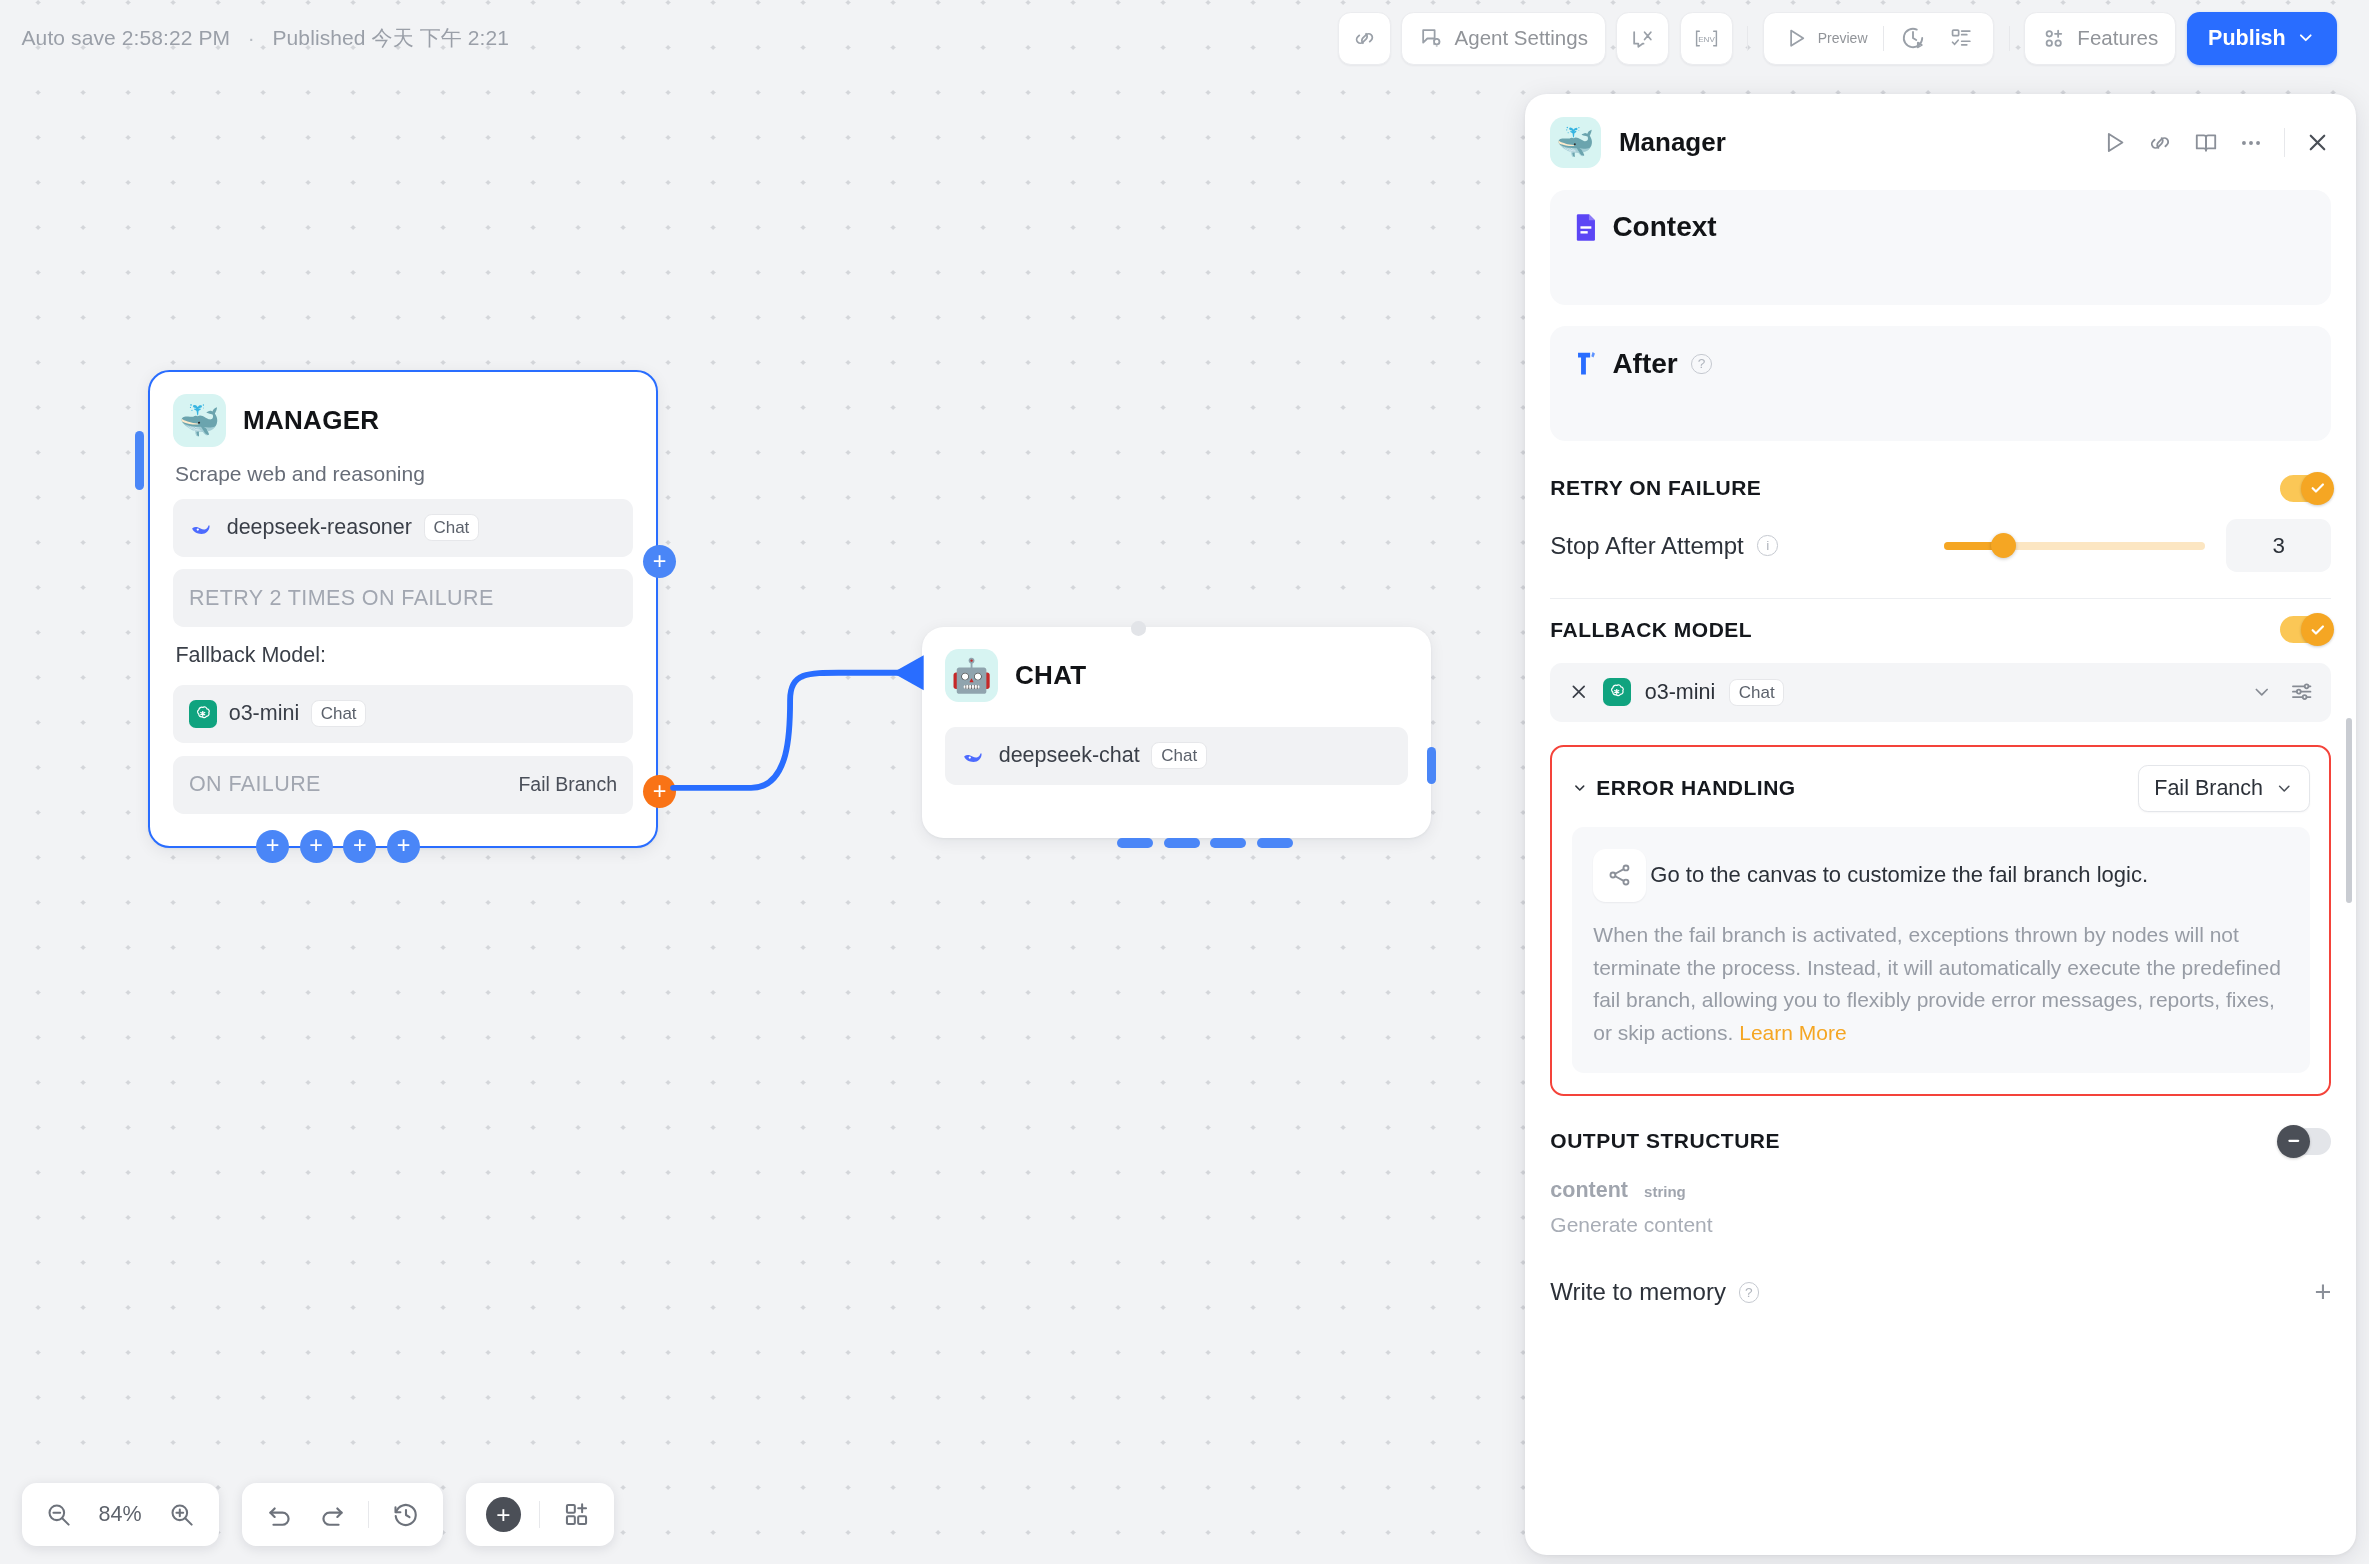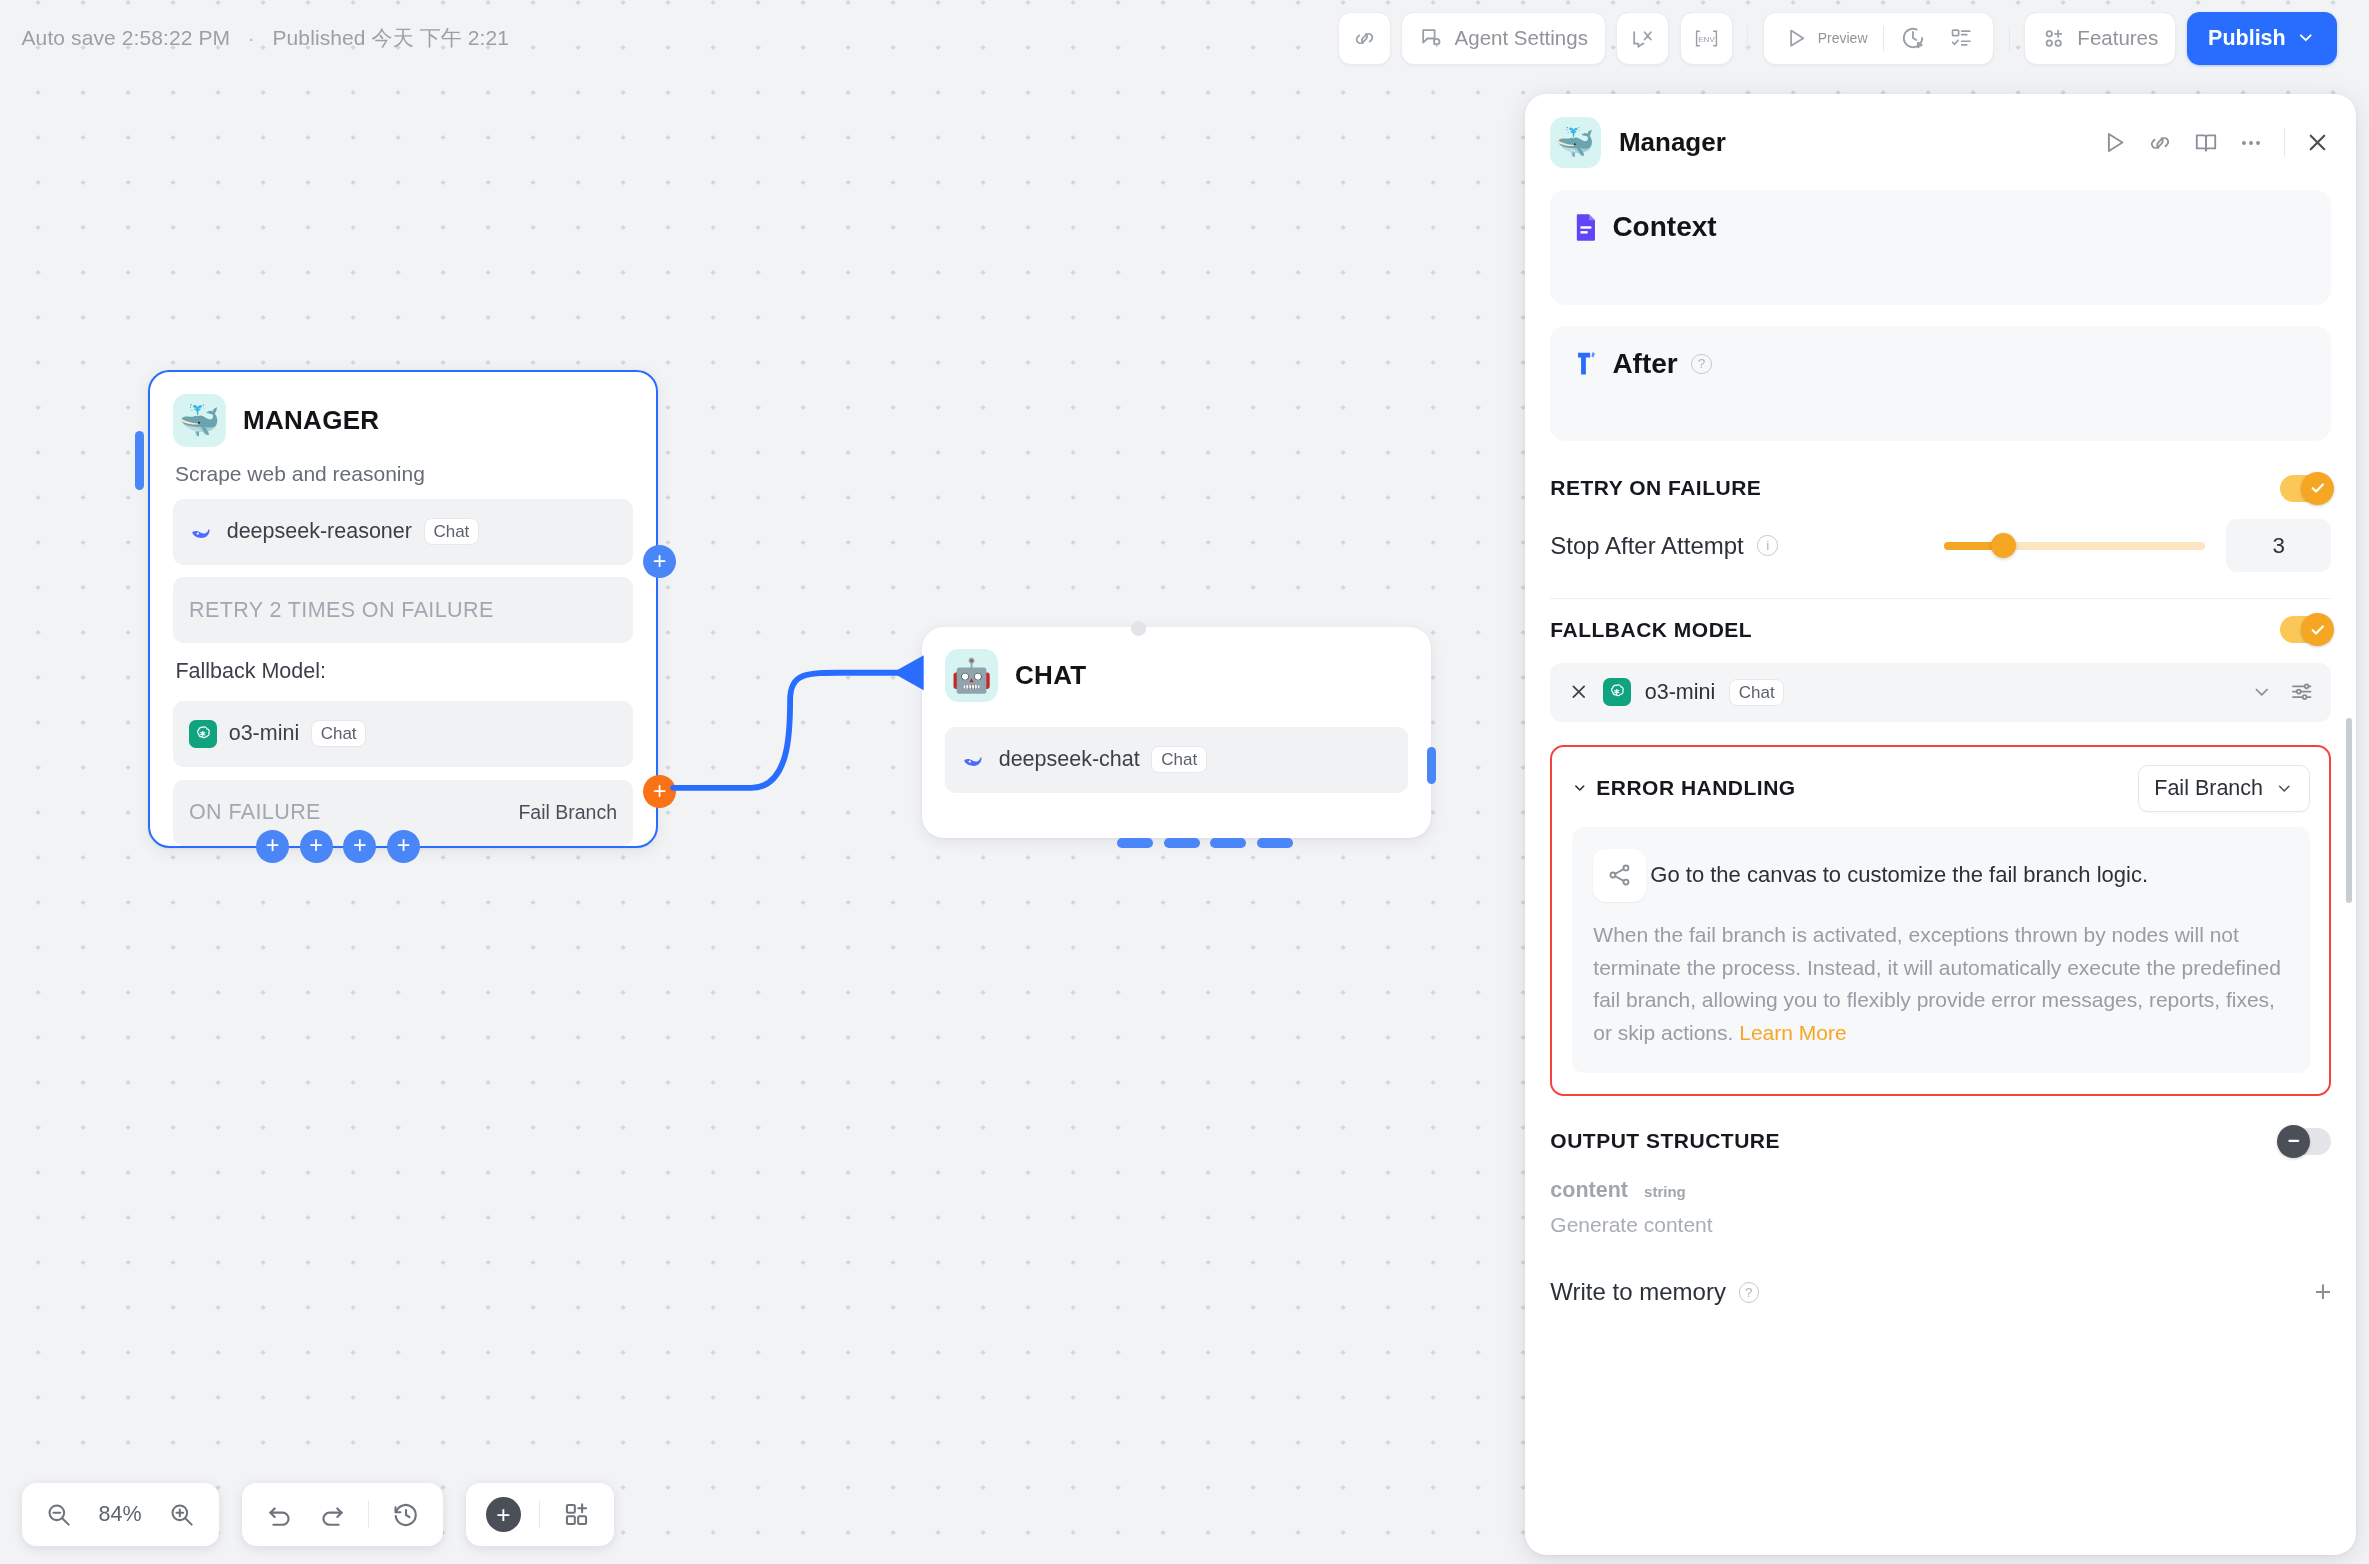--- a/index.html
+++ b/index.html
@@ -72,21 +72,21 @@
   .node-head { display: flex; align-items: center; gap: 16.6px; padding: 21.5px 23.4px 0 23.4px; }
   .node-emoji {
     width: 53px; height: 53px; border-radius: 13.7px; background: #d7f4f2;
     display: flex; align-items: center; justify-content: center; font-size: 33px;
     line-height: 1;
   }
   .node-title { font-size: 26px; font-weight: bold; color: #121417; letter-spacing: 0.3px; }
   .node-desc { font-size: 21px; color: #676d78; padding: 15.6px 25px 0 25px; }
   .node-row {
     margin: 12.7px 23.4px 0 23.4px; background: #f1f2f4; border-radius: 10.7px;
-    height: 66px; display: flex; align-items: center; padding: 0 15.6px; gap: 11.7px;
+    height: 58px; display: flex; align-items: center; padding: 0 15.6px; gap: 11.7px;
     font-size: 21.5px; color: #3a3f48;
   }
   .node-row.plain { background: transparent; padding-left: 2px; margin-top: 11.7px; height: 33px; }
   .node-row .muted { color: #a2a7b1; letter-spacing: 0.4px; }
   .tag {
     background: #fff; border: 1px solid #e6e7ea; border-radius: 7.8px;
     font-size: 17px; color: #5b616b; padding: 3.9px 8.8px; line-height: 1;
   }
   .row-right { margin-left: auto; font-size: 19.5px; color: #4a4f59; }
   .ds-ico { width: 26px; height: 26px; flex: 0 0 auto; }

